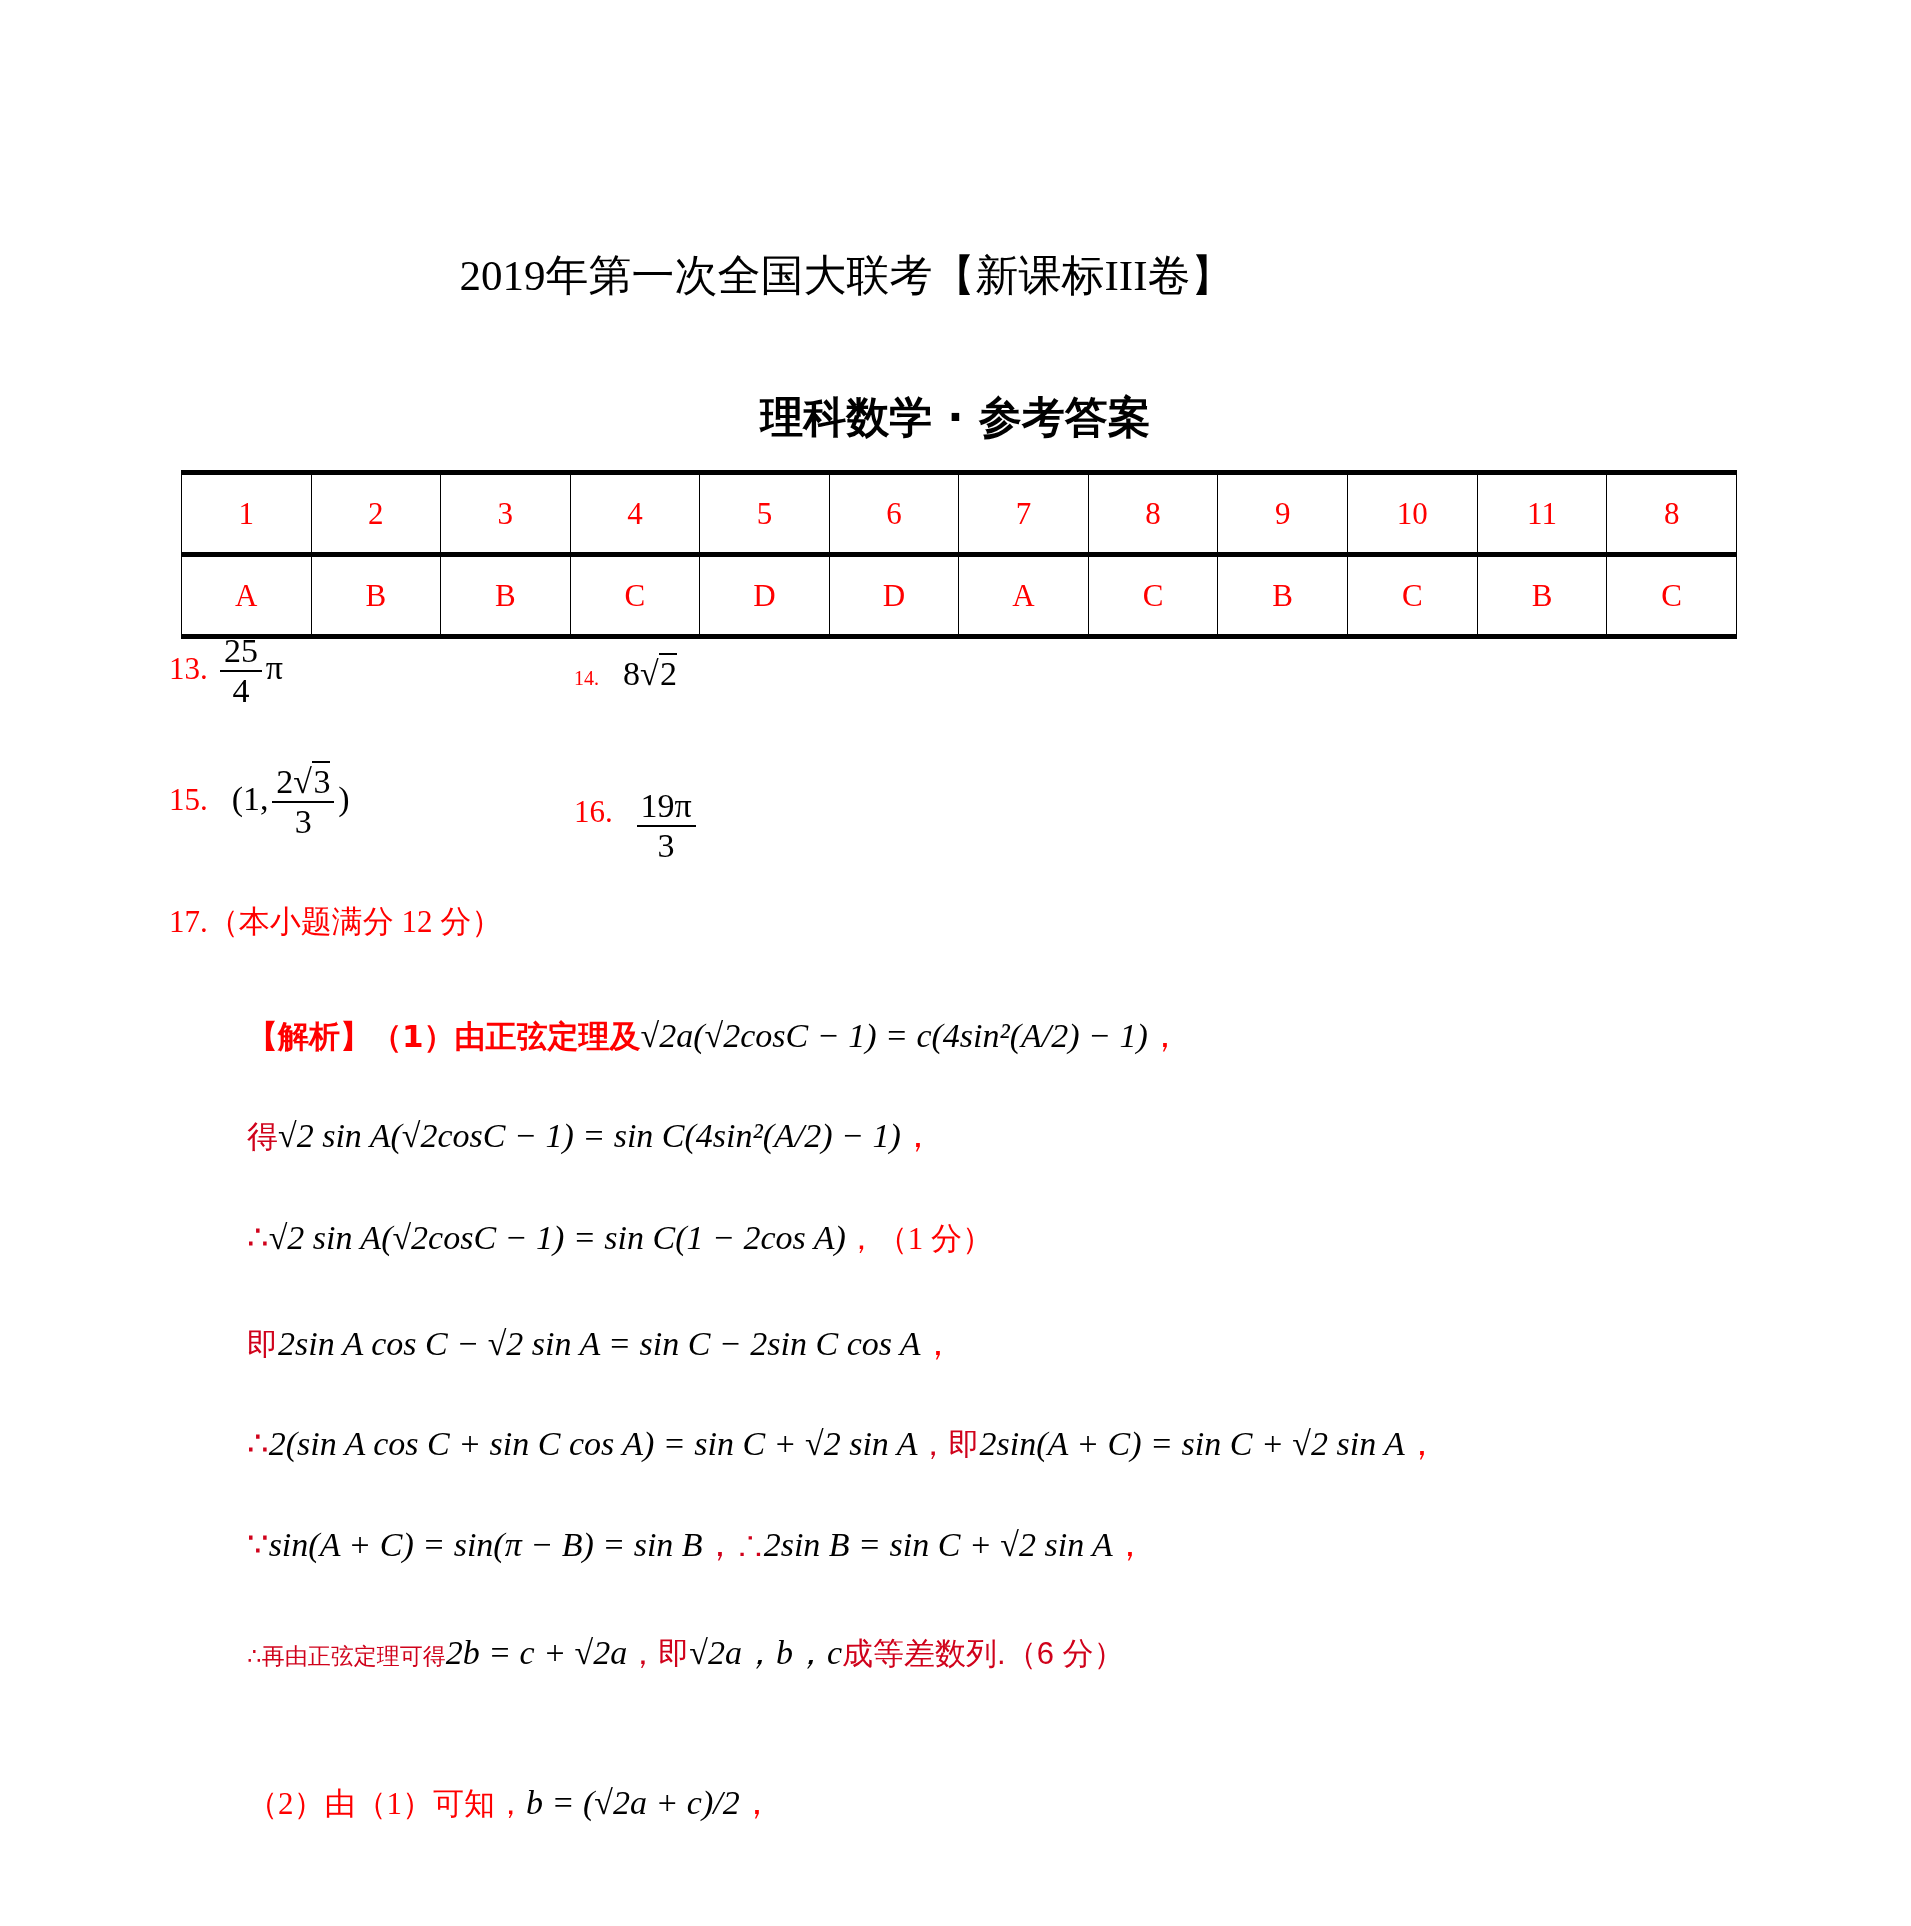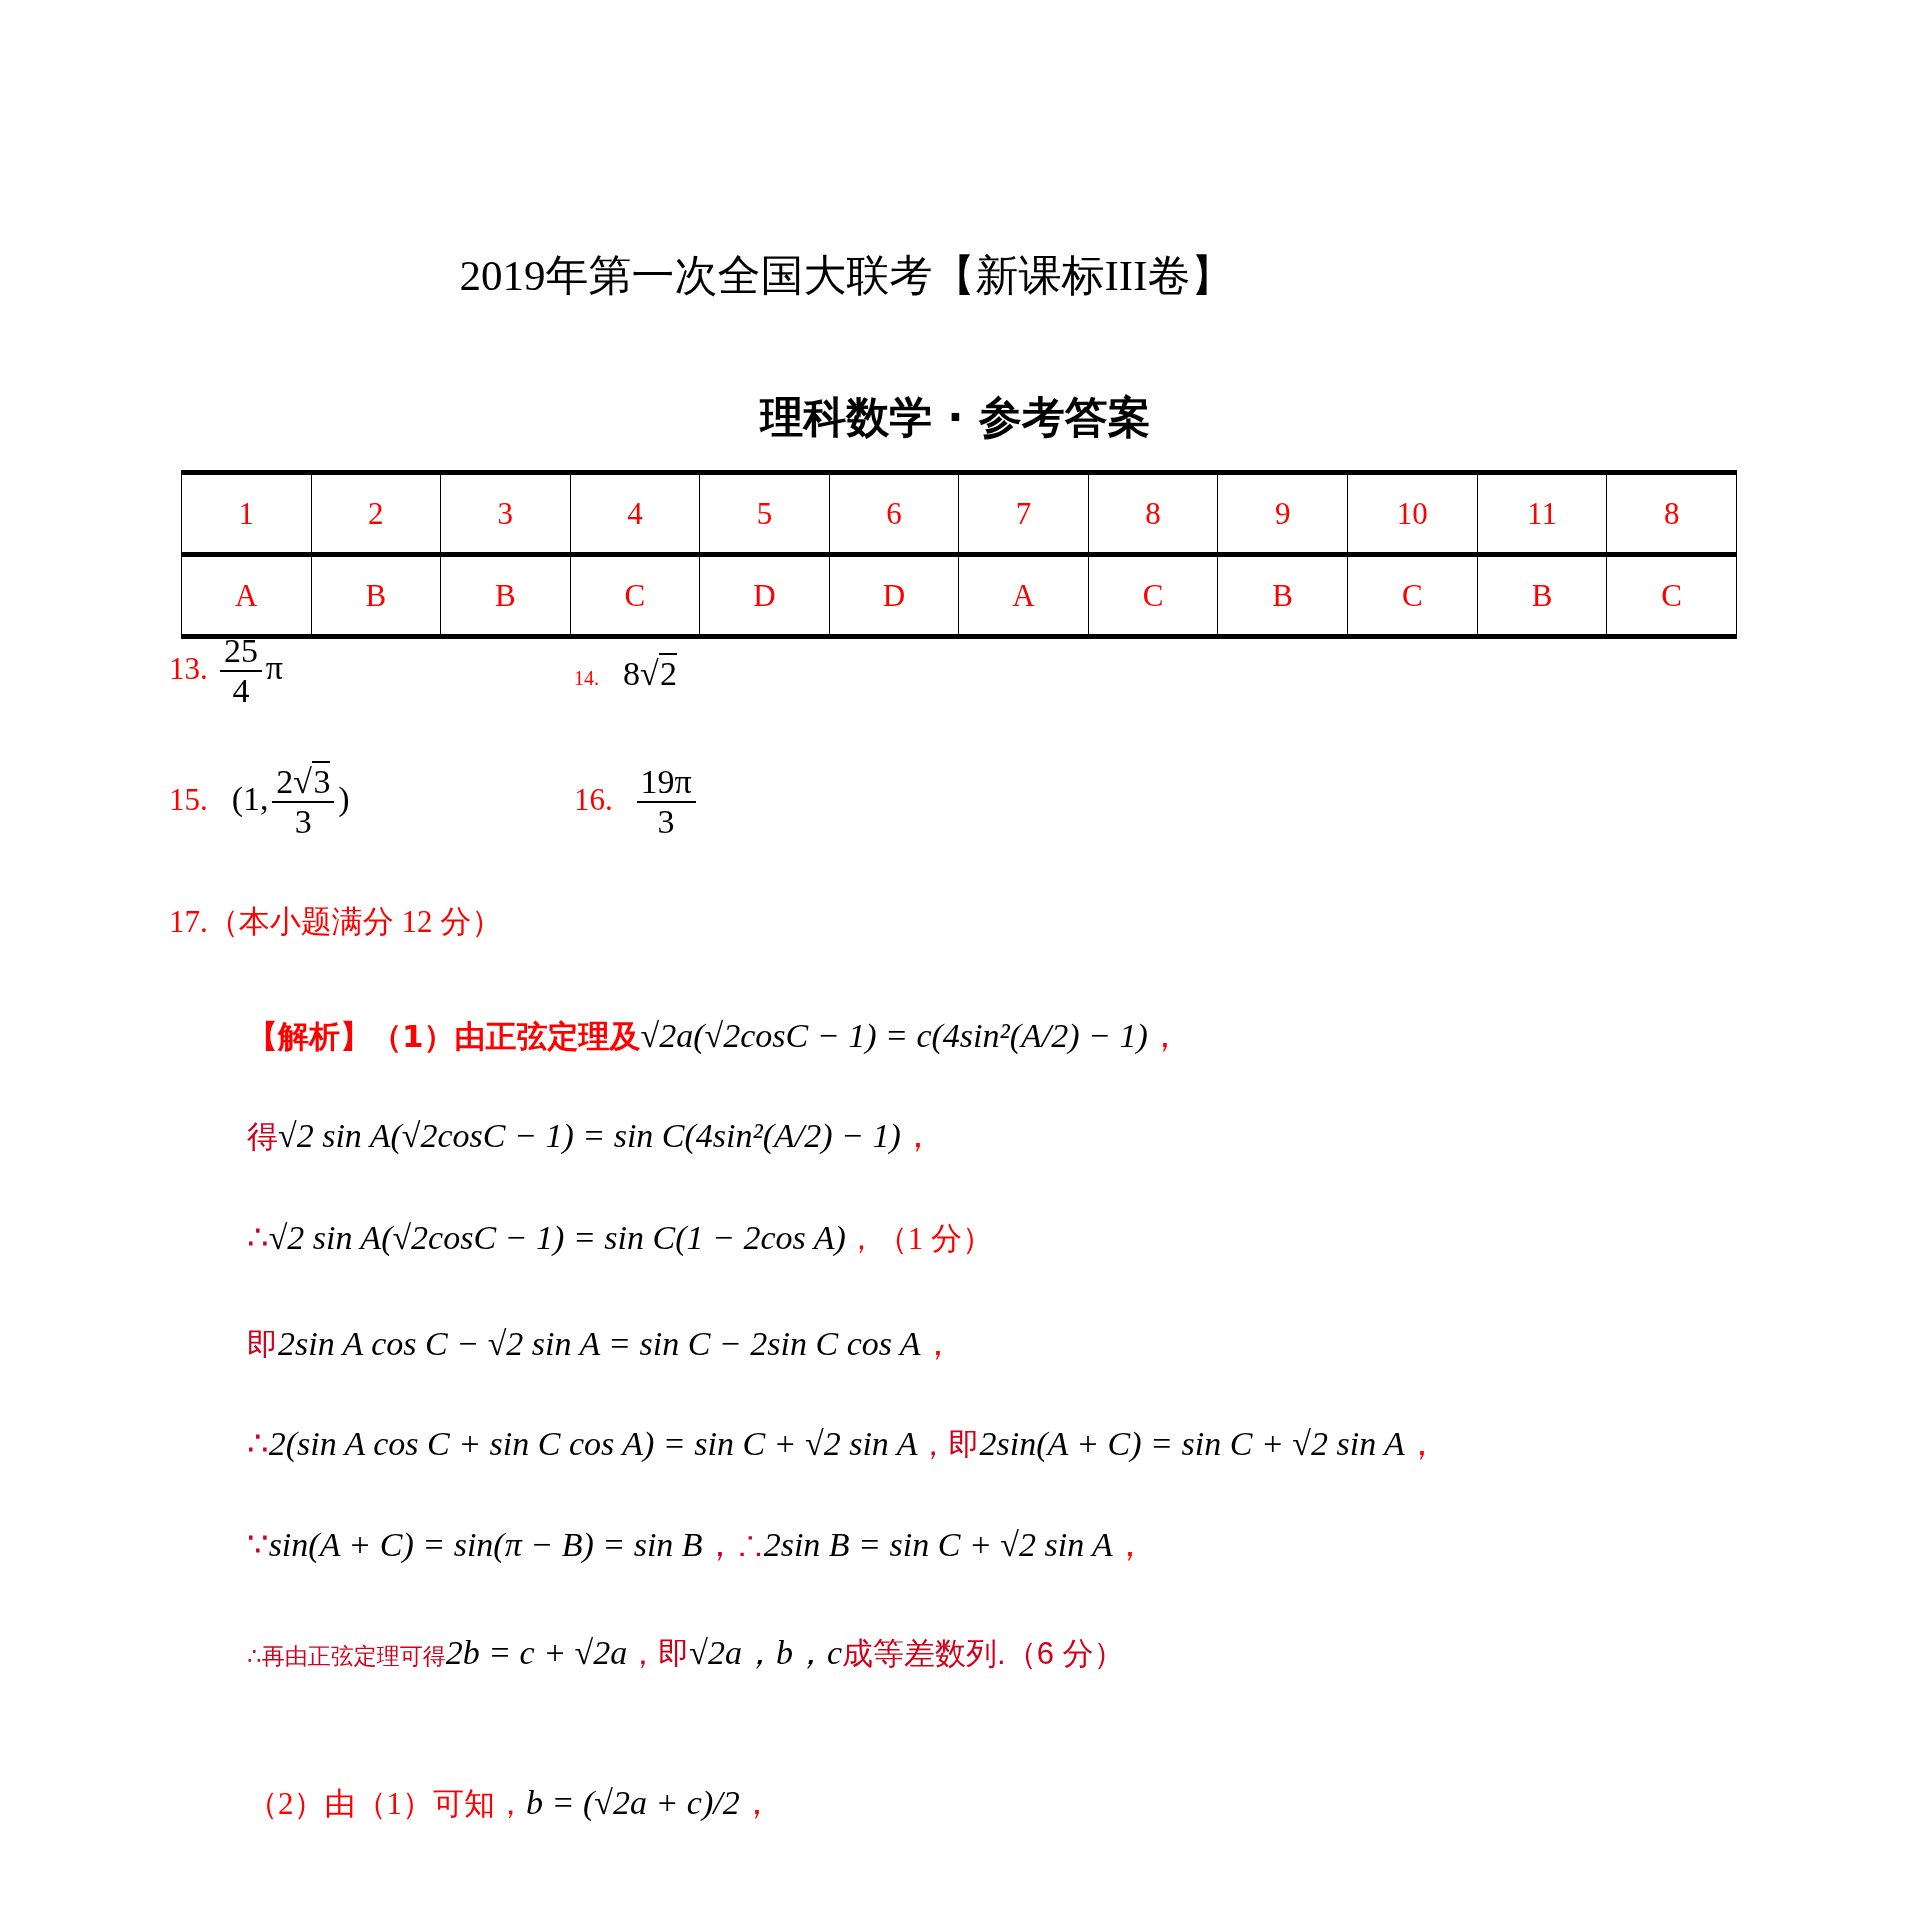--- a/index.html
+++ b/index.html
@@ -81,21 +81,21 @@
   <span class="red" style="font-size:31px;">15.</span>
   <span class="m" style="margin-left:15.4px;">(1,</span><span class="frac m">
     <span class="num"><span>2</span><span class="rad"></span><span class="sqrt">3</span></span>
     <span class="bar"></span>
     <span class="den">3</span>
   </span><span class="m">)</span>
 </div>
 
 <div class="abs line" style="left:574px; top:763px;">
   <span class="red" style="font-size:31px;">16.</span>
-  <span class="frac m" style="margin-left:15.4px;">
+  <span class="frac m" style="margin-left:15.4px;margin-top:24px;">
     <span class="num">19π</span>
     <span class="bar"></span>
     <span class="den">3</span>
   </span>
 </div>
 
 <div class="abs red" style="left:169px; top:901px; font-size:31px;">17.（本小题满分 12 分）</div>
 
 <div class="abs line" style="left:247px; top:1013px;">
   <span class="red" style="font-weight:bold; font-family:'DejaVu Sans',sans-serif; font-size:31px;">【解析】（1）由正弦定理及</span><span class="i">√2a(√2cosC − 1) = c(4sin²(A/2) − 1)</span><span class="red">，</span>

